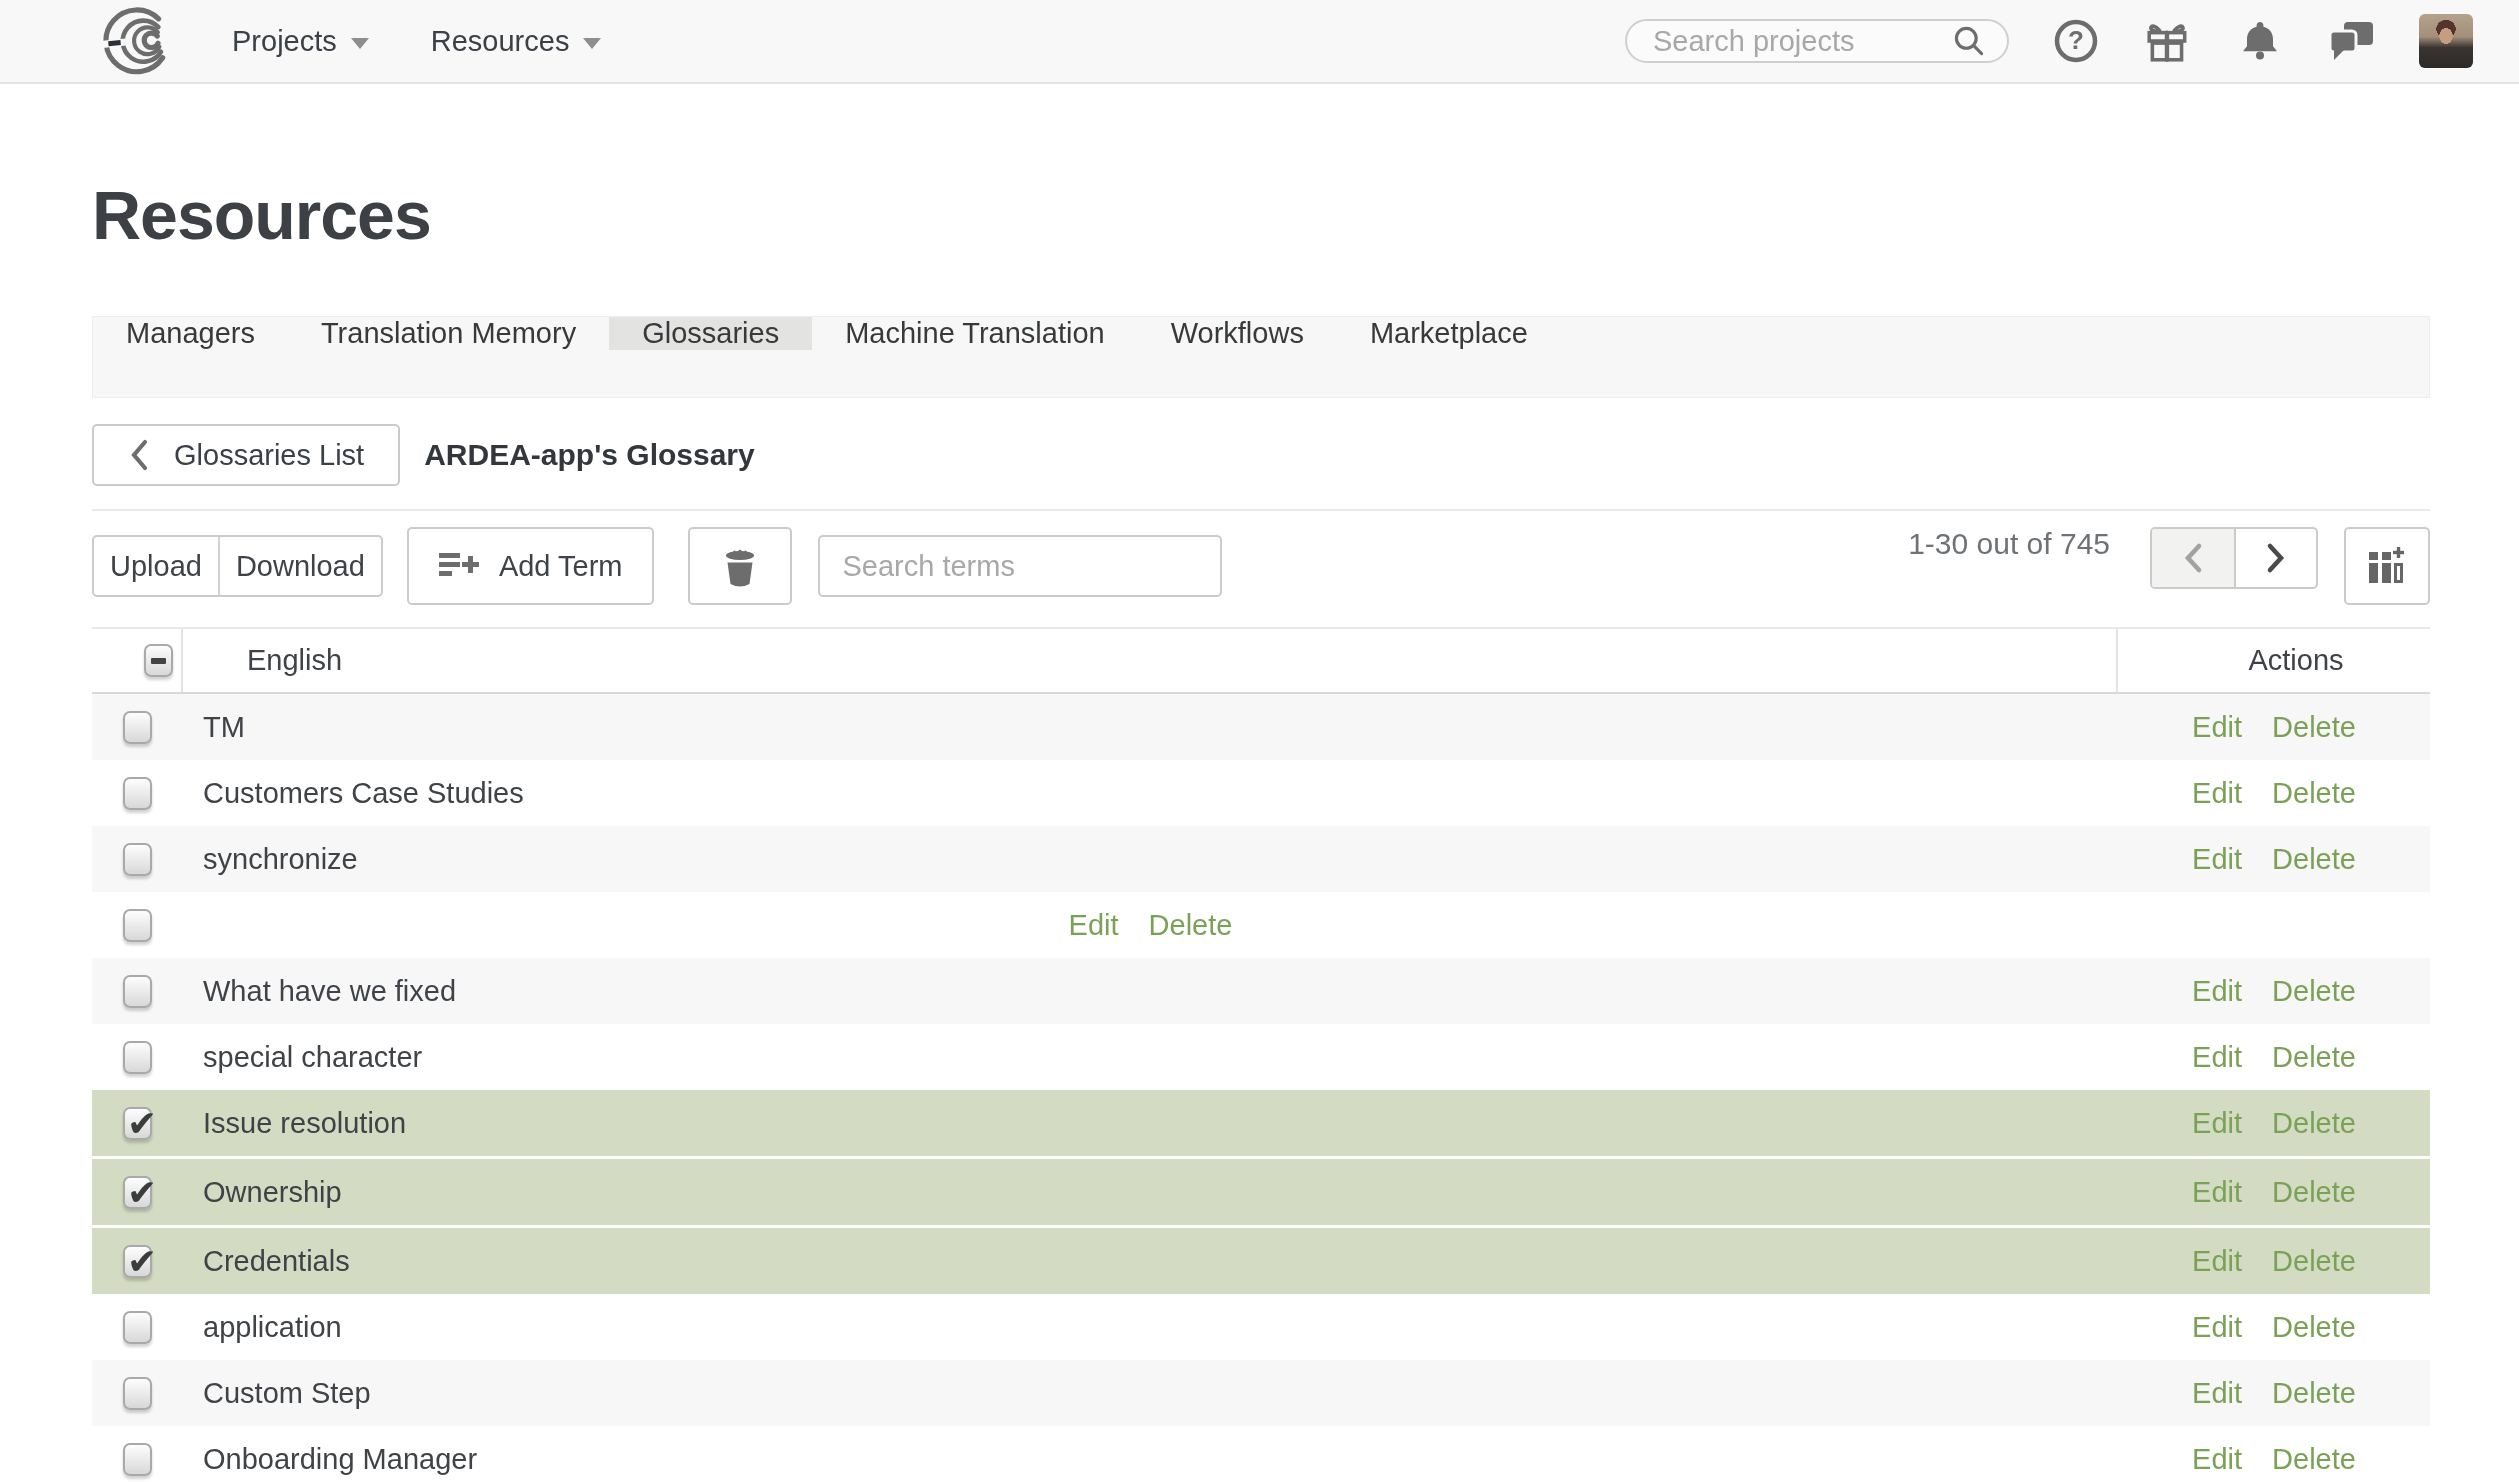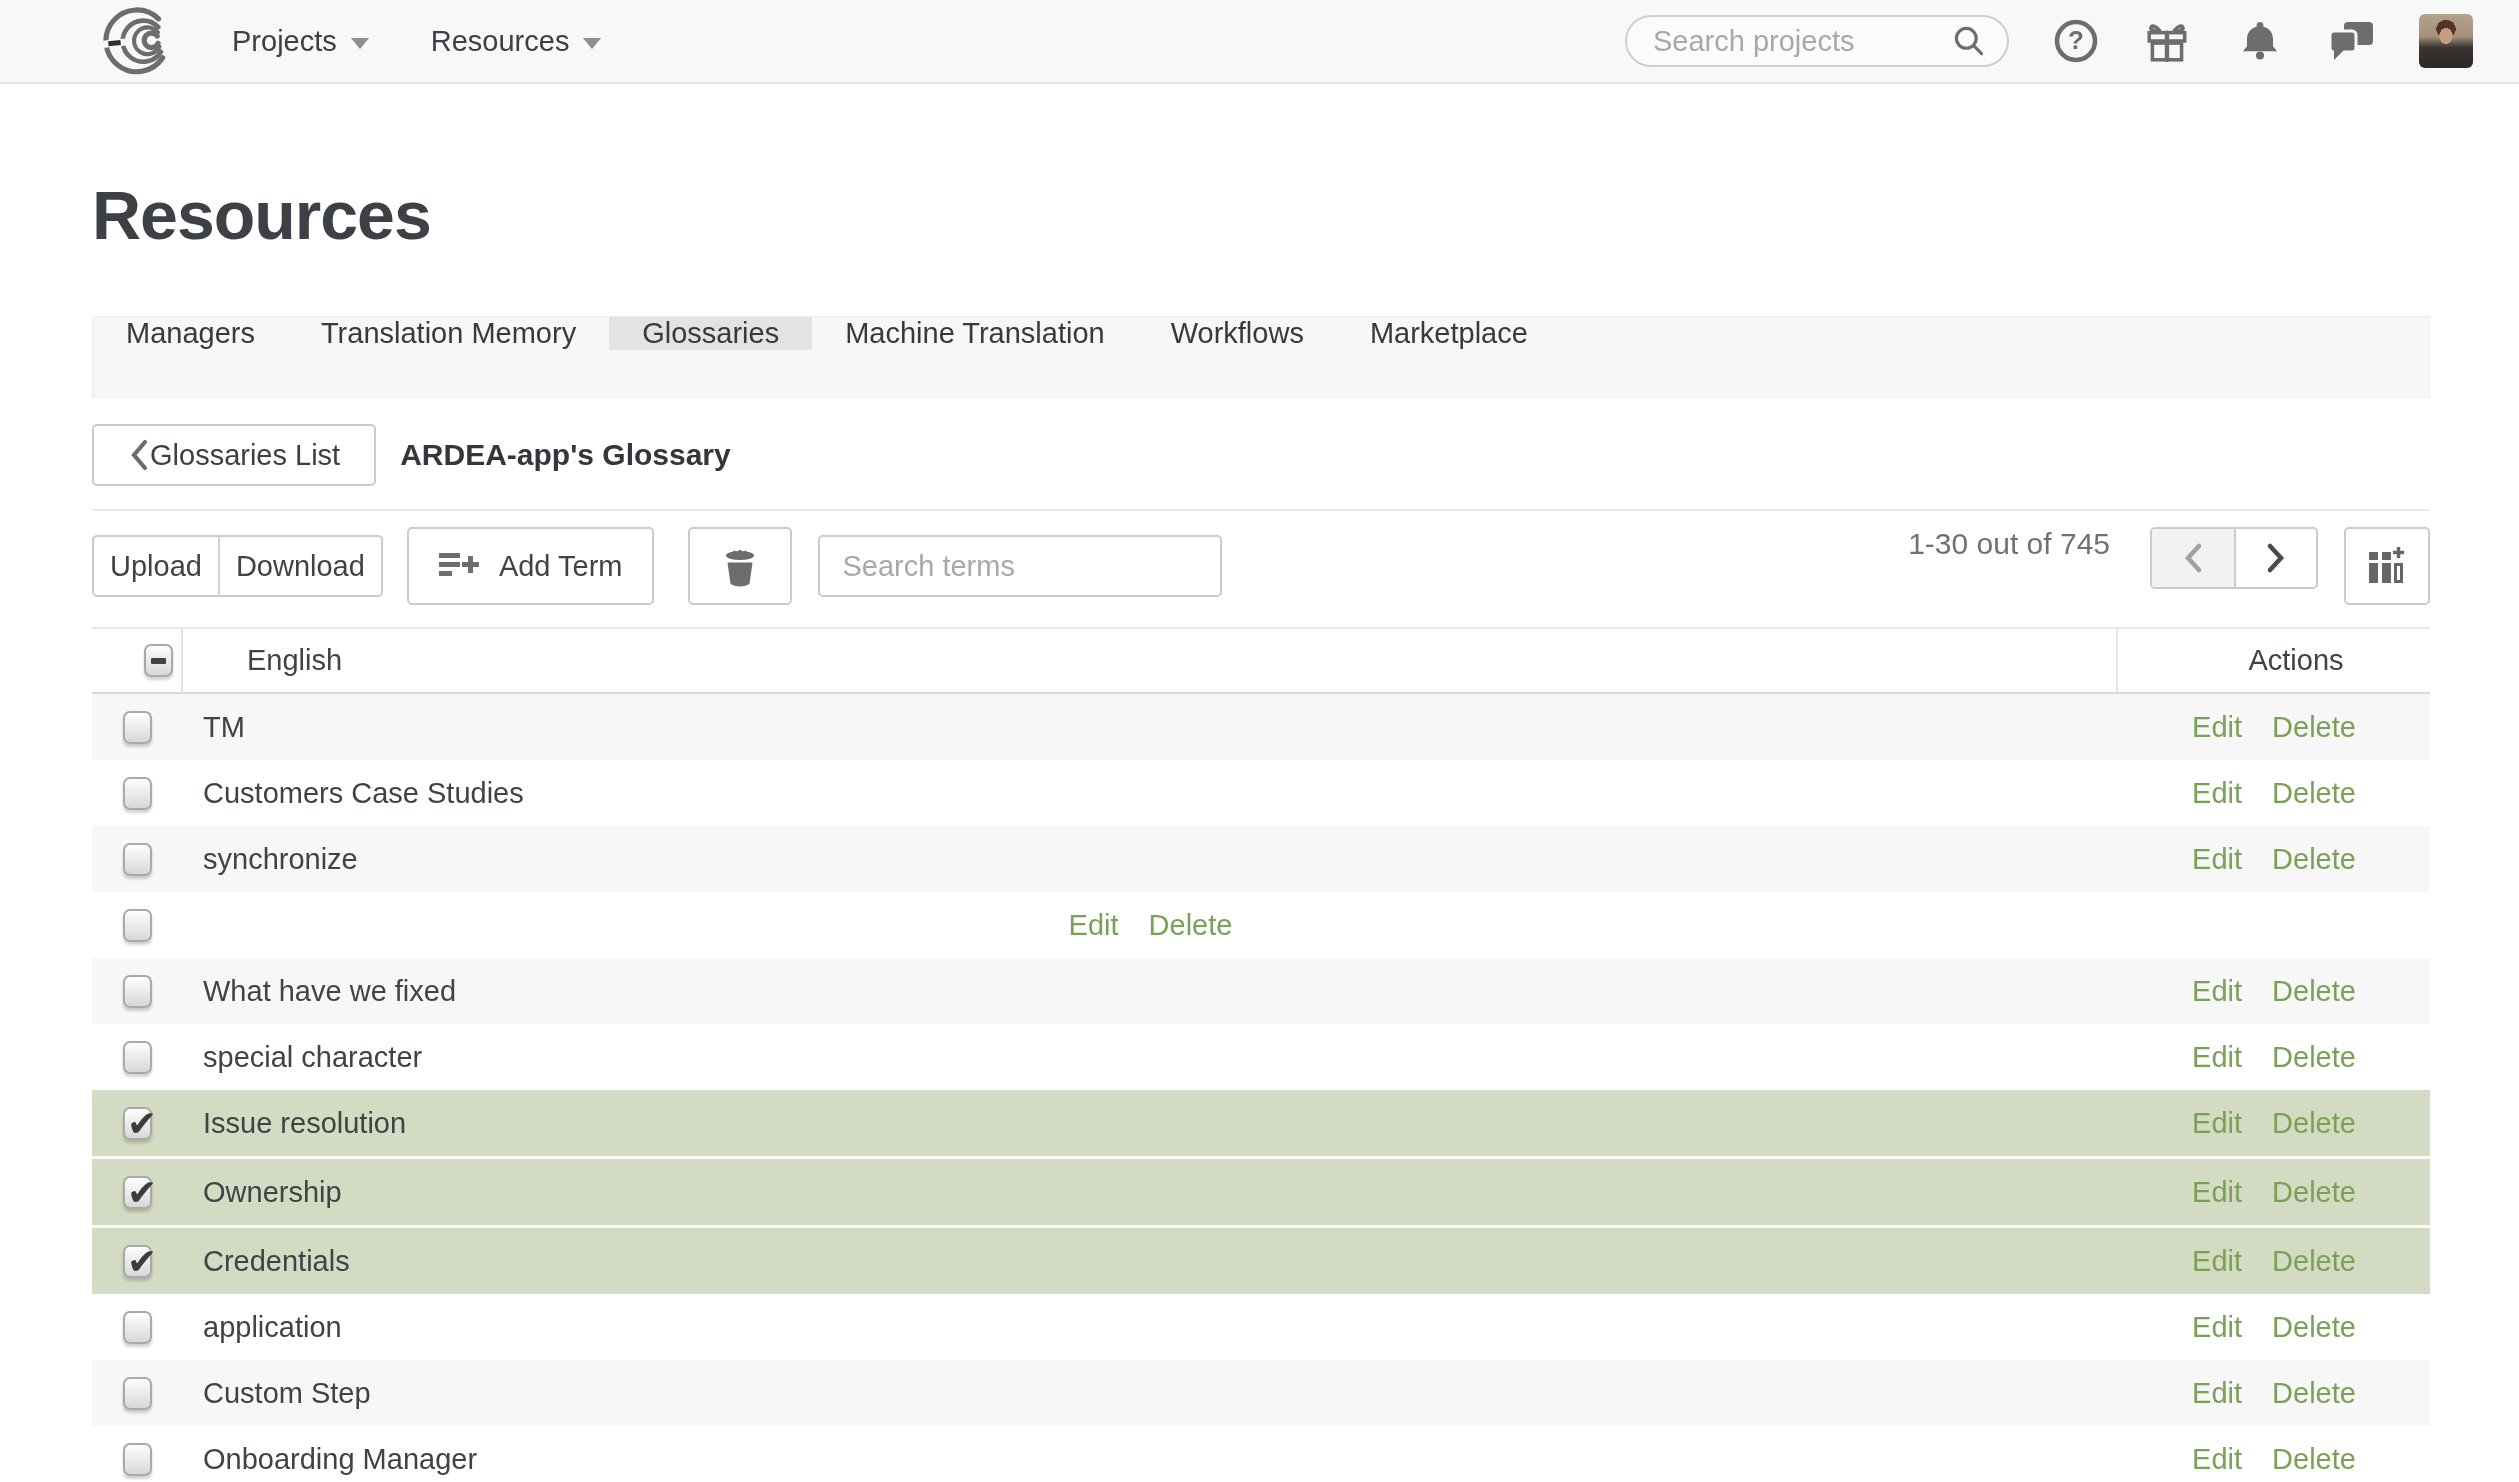--- a/index.html
+++ b/index.html
@@ -7,41 +7,41 @@
   body { font-family:"Liberation Sans","DejaVu Sans",sans-serif; color:#3f4347; }
   .screen { position:relative; width:2519px; height:1482px; overflow:hidden; background:#fff; }
 
   
   .topbar { display:flex; align-items:center; height:84px; background:#f8f8f9; border-bottom:2px solid #e4e4e5; padding:0 46px 0 100px; }
   .logo { width:70px; height:70px; flex:0 0 auto; }
   .nav-menus { display:flex; align-items:center; gap:62px; margin-left:62px; }
   .nav-menu { display:flex; align-items:center; gap:14px; font-size:29px; color:#3b4046; cursor:pointer; }
   .caret { width:0; height:0; border-left:9px solid transparent; border-right:9px solid transparent; border-top:11px solid #8e8e8e; margin-top:4px; }
   .top-right { margin-left:auto; display:flex; align-items:center; gap:42px; }
-  .search-pill { display:flex; align-items:center; width:384px; height:52px; border:2px solid #cfcfcf; border-radius:28px; background:#fbfbfb; padding:0 20px 0 26px; }
+  .search-pill { display:flex; align-items:center; width:384px; height:44px; border:2px solid #cfcfcf; border-radius:28px; background:#fbfbfb; padding:0 20px 0 26px; }
   .search-pill input { flex:1; border:none; outline:none; background:transparent; font-size:29px; color:#3f4347; font-family:inherit; min-width:0; }
   .search-pill input::placeholder { color:#a8a8a8; }
   .iconbtn { width:50px; height:50px; display:flex; align-items:center; justify-content:center; cursor:pointer; }
   .avatar { width:54px; height:54px; border-radius:6px; cursor:pointer;
     background:
       radial-gradient(ellipse 11px 13px at 27px 22px, #c79d7f 60%, rgba(0,0,0,0) 61%),
       radial-gradient(ellipse 16px 15px at 27px 15px, #53352c 60%, rgba(0,0,0,0) 61%),
       linear-gradient(180deg,#b4a28d 0%,#a38f7a 42%,#3a3431 62%,#2c2927 100%);
   }
 
   
   .content { padding:0 89px 0 92px; }
   .page-title { margin-top:92px; font-size:68px; font-weight:700; color:#3d4146; letter-spacing:-1px; }
 
   .tabbar { margin-top:62px; display:flex; background:#f7f7f7; border:1px solid #ededed; height:82px; align-items:flex-start; }
   .tab { display:flex; align-items:center; padding:0 33px; font-size:29px; color:#37393b; cursor:pointer; white-space:nowrap; }
   .tab.active { background:#e3e3e1; }
 
   .breadcrumb-row { margin-top:26px; display:flex; align-items:center; }
-  .back-btn { display:flex; align-items:center; height:62px; padding:0 34px; background:#fff; border:2px solid #cbcbcb; border-radius:5px; font-size:29px; color:#3b4046; cursor:pointer; }
+  .back-btn { display:flex; align-items:center; gap:24px; height:62px; padding:0 34px; background:#fff; border:2px solid #cbcbcb; border-radius:5px; font-size:29px; color:#3b4046; cursor:pointer; }
   .crumb-current { margin-left:24px; font-size:30px; font-weight:700; color:#33373c; }
 
   .rule { margin-top:23px; height:0; border-top:2px solid #ebebeb; }
 
   .toolbar { margin-top:16px; display:flex; align-items:center; }
   .btn { height:78px; background:#fff; border:2px solid #cbcbcb; border-radius:5px; font-size:29px; color:#3f4347; display:flex; align-items:center; cursor:pointer; white-space:nowrap; }
   .btn-group { display:flex; height:62px; border:2px solid #cbcbcb; border-radius:5px; background:#fff; overflow:hidden; }
   .btn-group .seg { display:flex; align-items:center; padding:0 16px; font-size:29px; color:#3f4347; cursor:pointer; }
   .btn-group .seg + .seg { border-left:2px solid #d2d2d2; }
   .addterm { margin-left:24px; padding:0 30px; gap:18px; }

